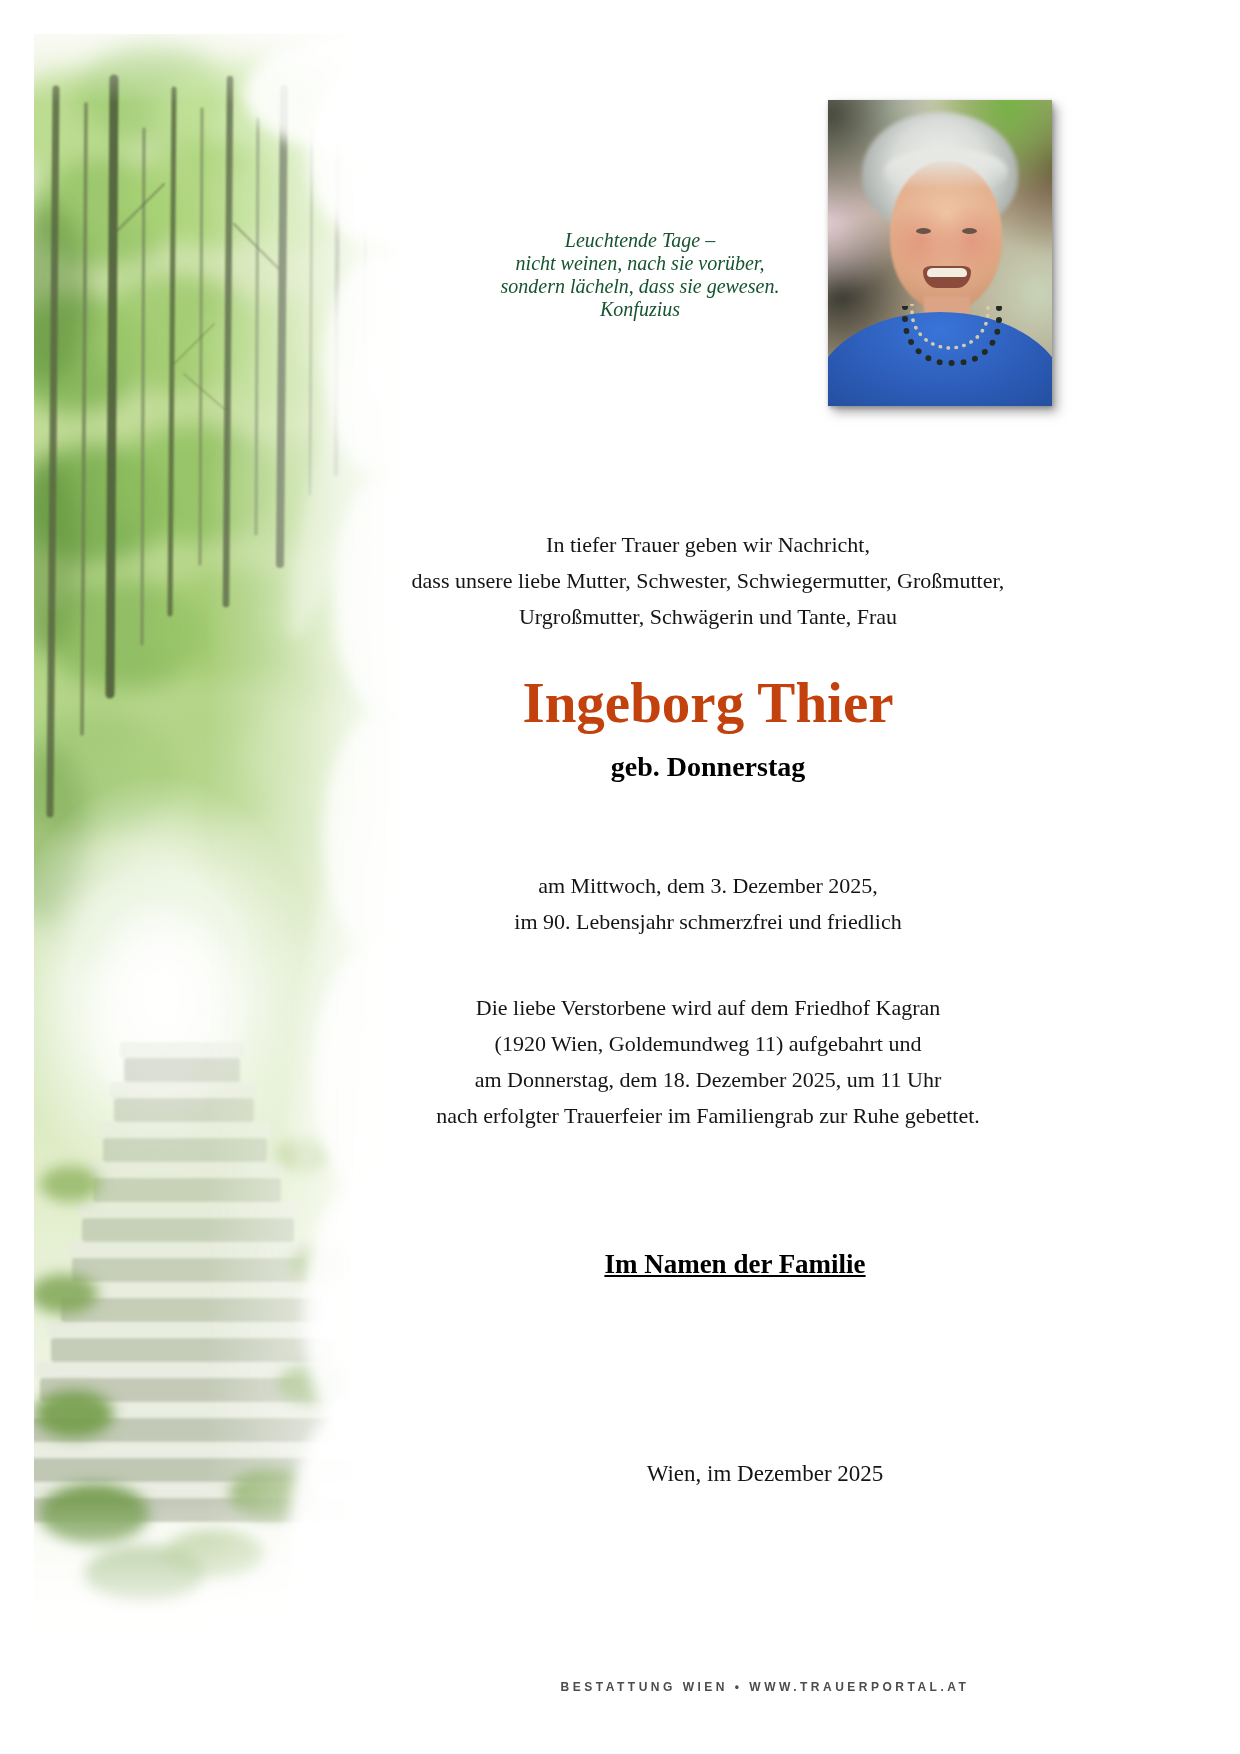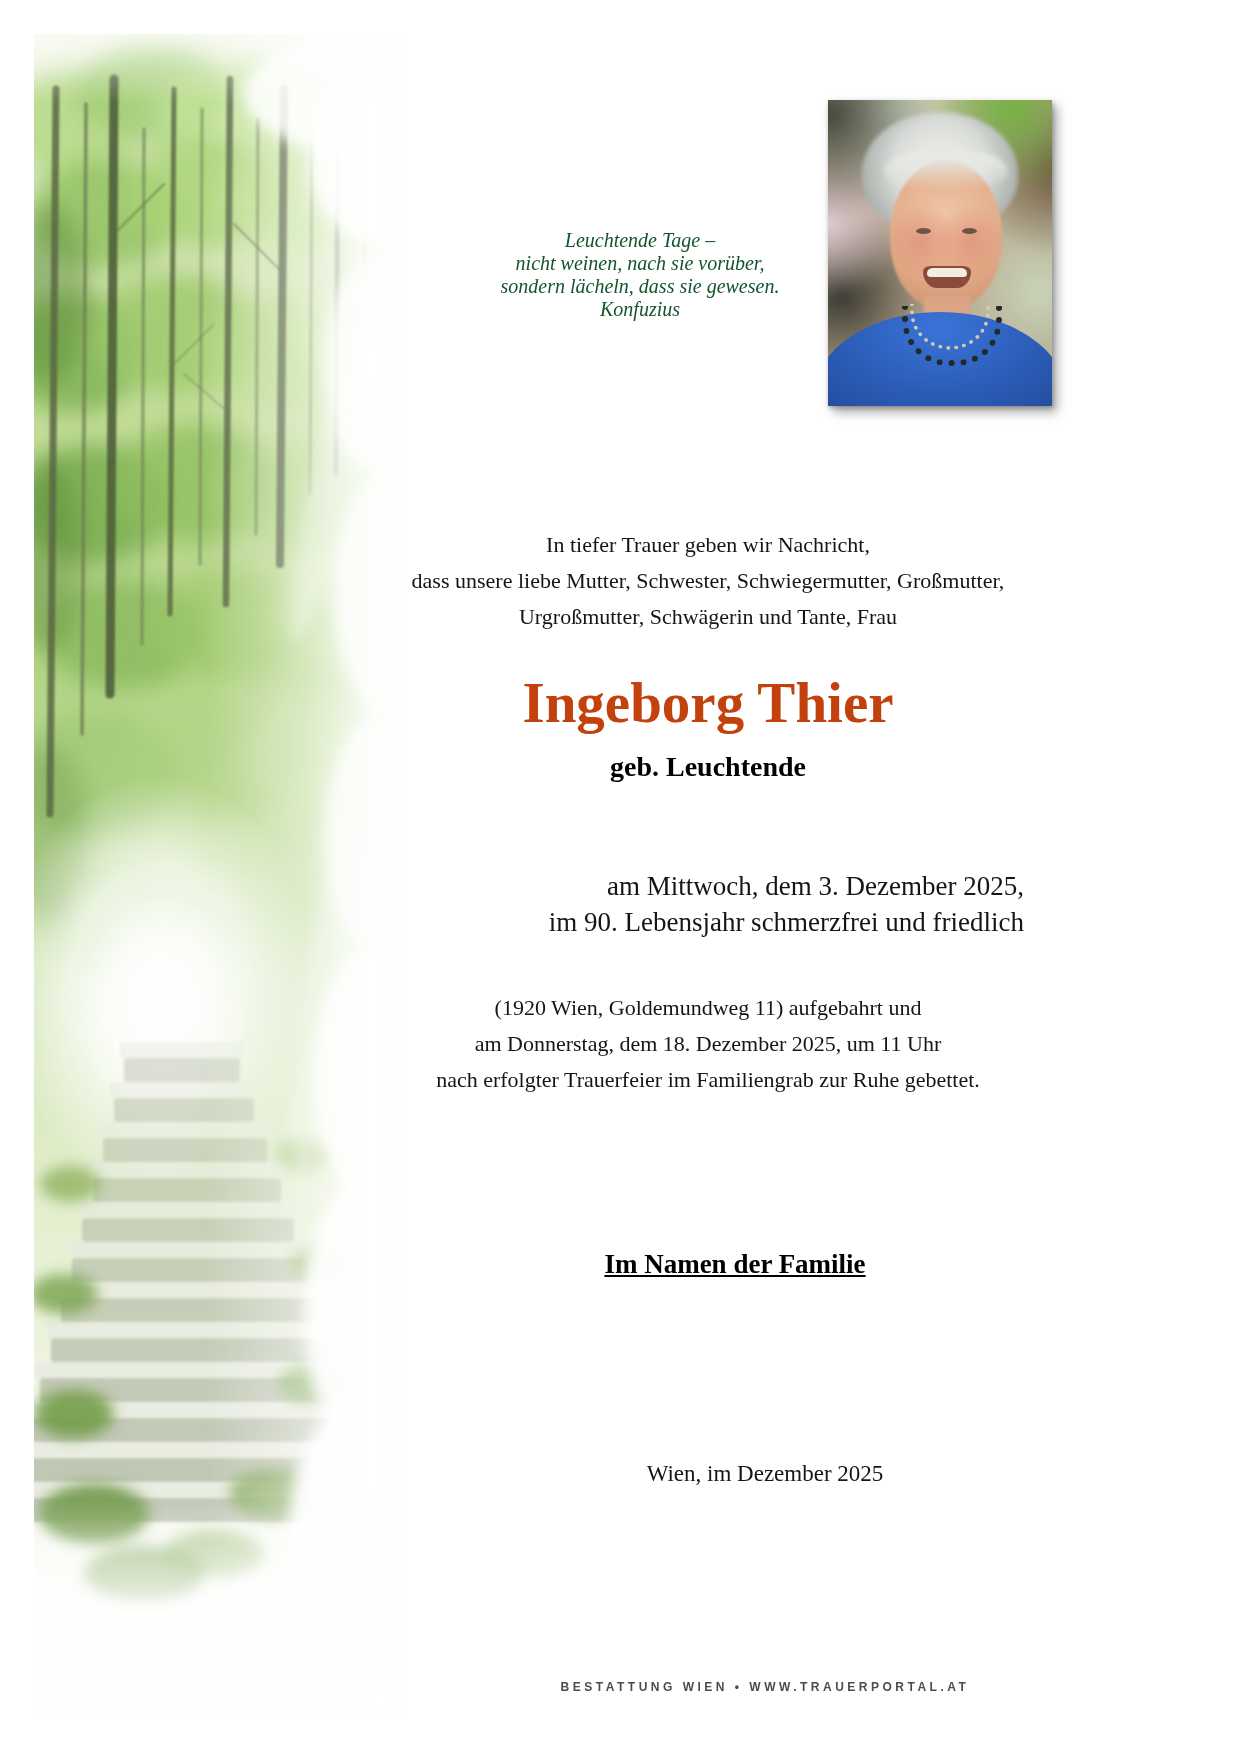--- a/index.html
+++ b/index.html
@@ -53,21 +53,21 @@
   .ph-neck2{left:74px;top:206px;width:88px;height:54px;border:6px dotted #232a21;border-top:none;
     border-radius:0 0 46px 46px/0 0 46px 46px;}
   .ph-neck3{left:82px;top:204px;width:72px;height:42px;border:4px dotted #d8d1ab;border-top:none;
     border-radius:0 0 40px 40px/0 0 38px 38px;opacity:.95;}
   
   .tcenter{text-align:center;}
   #quote{left:440px;top:229px;width:400px;font-size:20px;line-height:23px;color:#14532d;font-style:italic;}
   #intro{left:392px;top:527px;width:632px;font-size:22px;line-height:36px;}
   #name{left:392px;top:672px;width:632px;font-size:57px;font-weight:bold;color:#c2410c;line-height:62px;}
   #maiden{left:392px;top:751px;width:632px;font-size:28px;font-weight:bold;color:#000;}
-  #death{left:392px;top:868px;width:632px;font-size:27px;line-height:36px;text-align:right;}
+  #death{left:392px;top:868px;width:632px;font-size:22px;line-height:36px;}
   #funeral{left:392px;top:990px;width:632px;font-size:22px;line-height:36px;}
   #closing{left:420px;top:1249px;width:630px;font-size:27px;font-weight:bold;color:#000;text-decoration:underline;}
   #placedate{left:450px;top:1461px;width:630px;font-size:23px;}
   #footer{left:450px;top:1680px;width:630px;
     font-family:"Liberation Sans","DejaVu Sans",sans-serif;
     font-size:12px;font-weight:bold;letter-spacing:3.5px;color:#4c4c4c;}
 </style>
 </head>
 <body>
 
@@ -253,28 +253,29 @@
   <div>Konfuzius</div>
 </div>
 
 <div id="intro" class="abs tcenter">
   <div>In tiefer Trauer geben wir Nachricht,</div>
   <div>dass unsere liebe Mutter, Schwester, Schwiegermutter, Großmutter,</div>
   <div>Urgroßmutter, Schwägerin und Tante, Frau</div>
 </div>
 
 <div id="name" class="abs tcenter">Ingeborg Thier</div>
-<div id="maiden" class="abs tcenter">geb. Leuchtende</div>
+<div id="maiden" class="abs tcenter">geb. Donnerstag</div>
 
 <div id="death" class="abs tcenter">
   <div>am Mittwoch, dem 3. Dezember 2025,</div>
   <div>im 90. Lebensjahr schmerzfrei und friedlich</div>
 </div>
 
 <div id="funeral" class="abs tcenter">
+  <div>Die liebe Verstorbene wird auf dem Friedhof Kagran</div>
   <div>(1920 Wien, Goldemundweg 11) aufgebahrt und</div>
   <div>am Donnerstag, dem 18. Dezember 2025, um 11 Uhr</div>
   <div>nach erfolgter Trauerfeier im Familiengrab zur Ruhe gebettet.</div>
 </div>
 
 <div id="closing" class="abs tcenter">Im Namen der Familie</div>
 
 <div id="placedate" class="abs tcenter">Wien, im Dezember 2025</div>
 
 <div id="footer" class="abs tcenter">BESTATTUNG WIEN  •  WWW.TRAUERPORTAL.AT</div>

